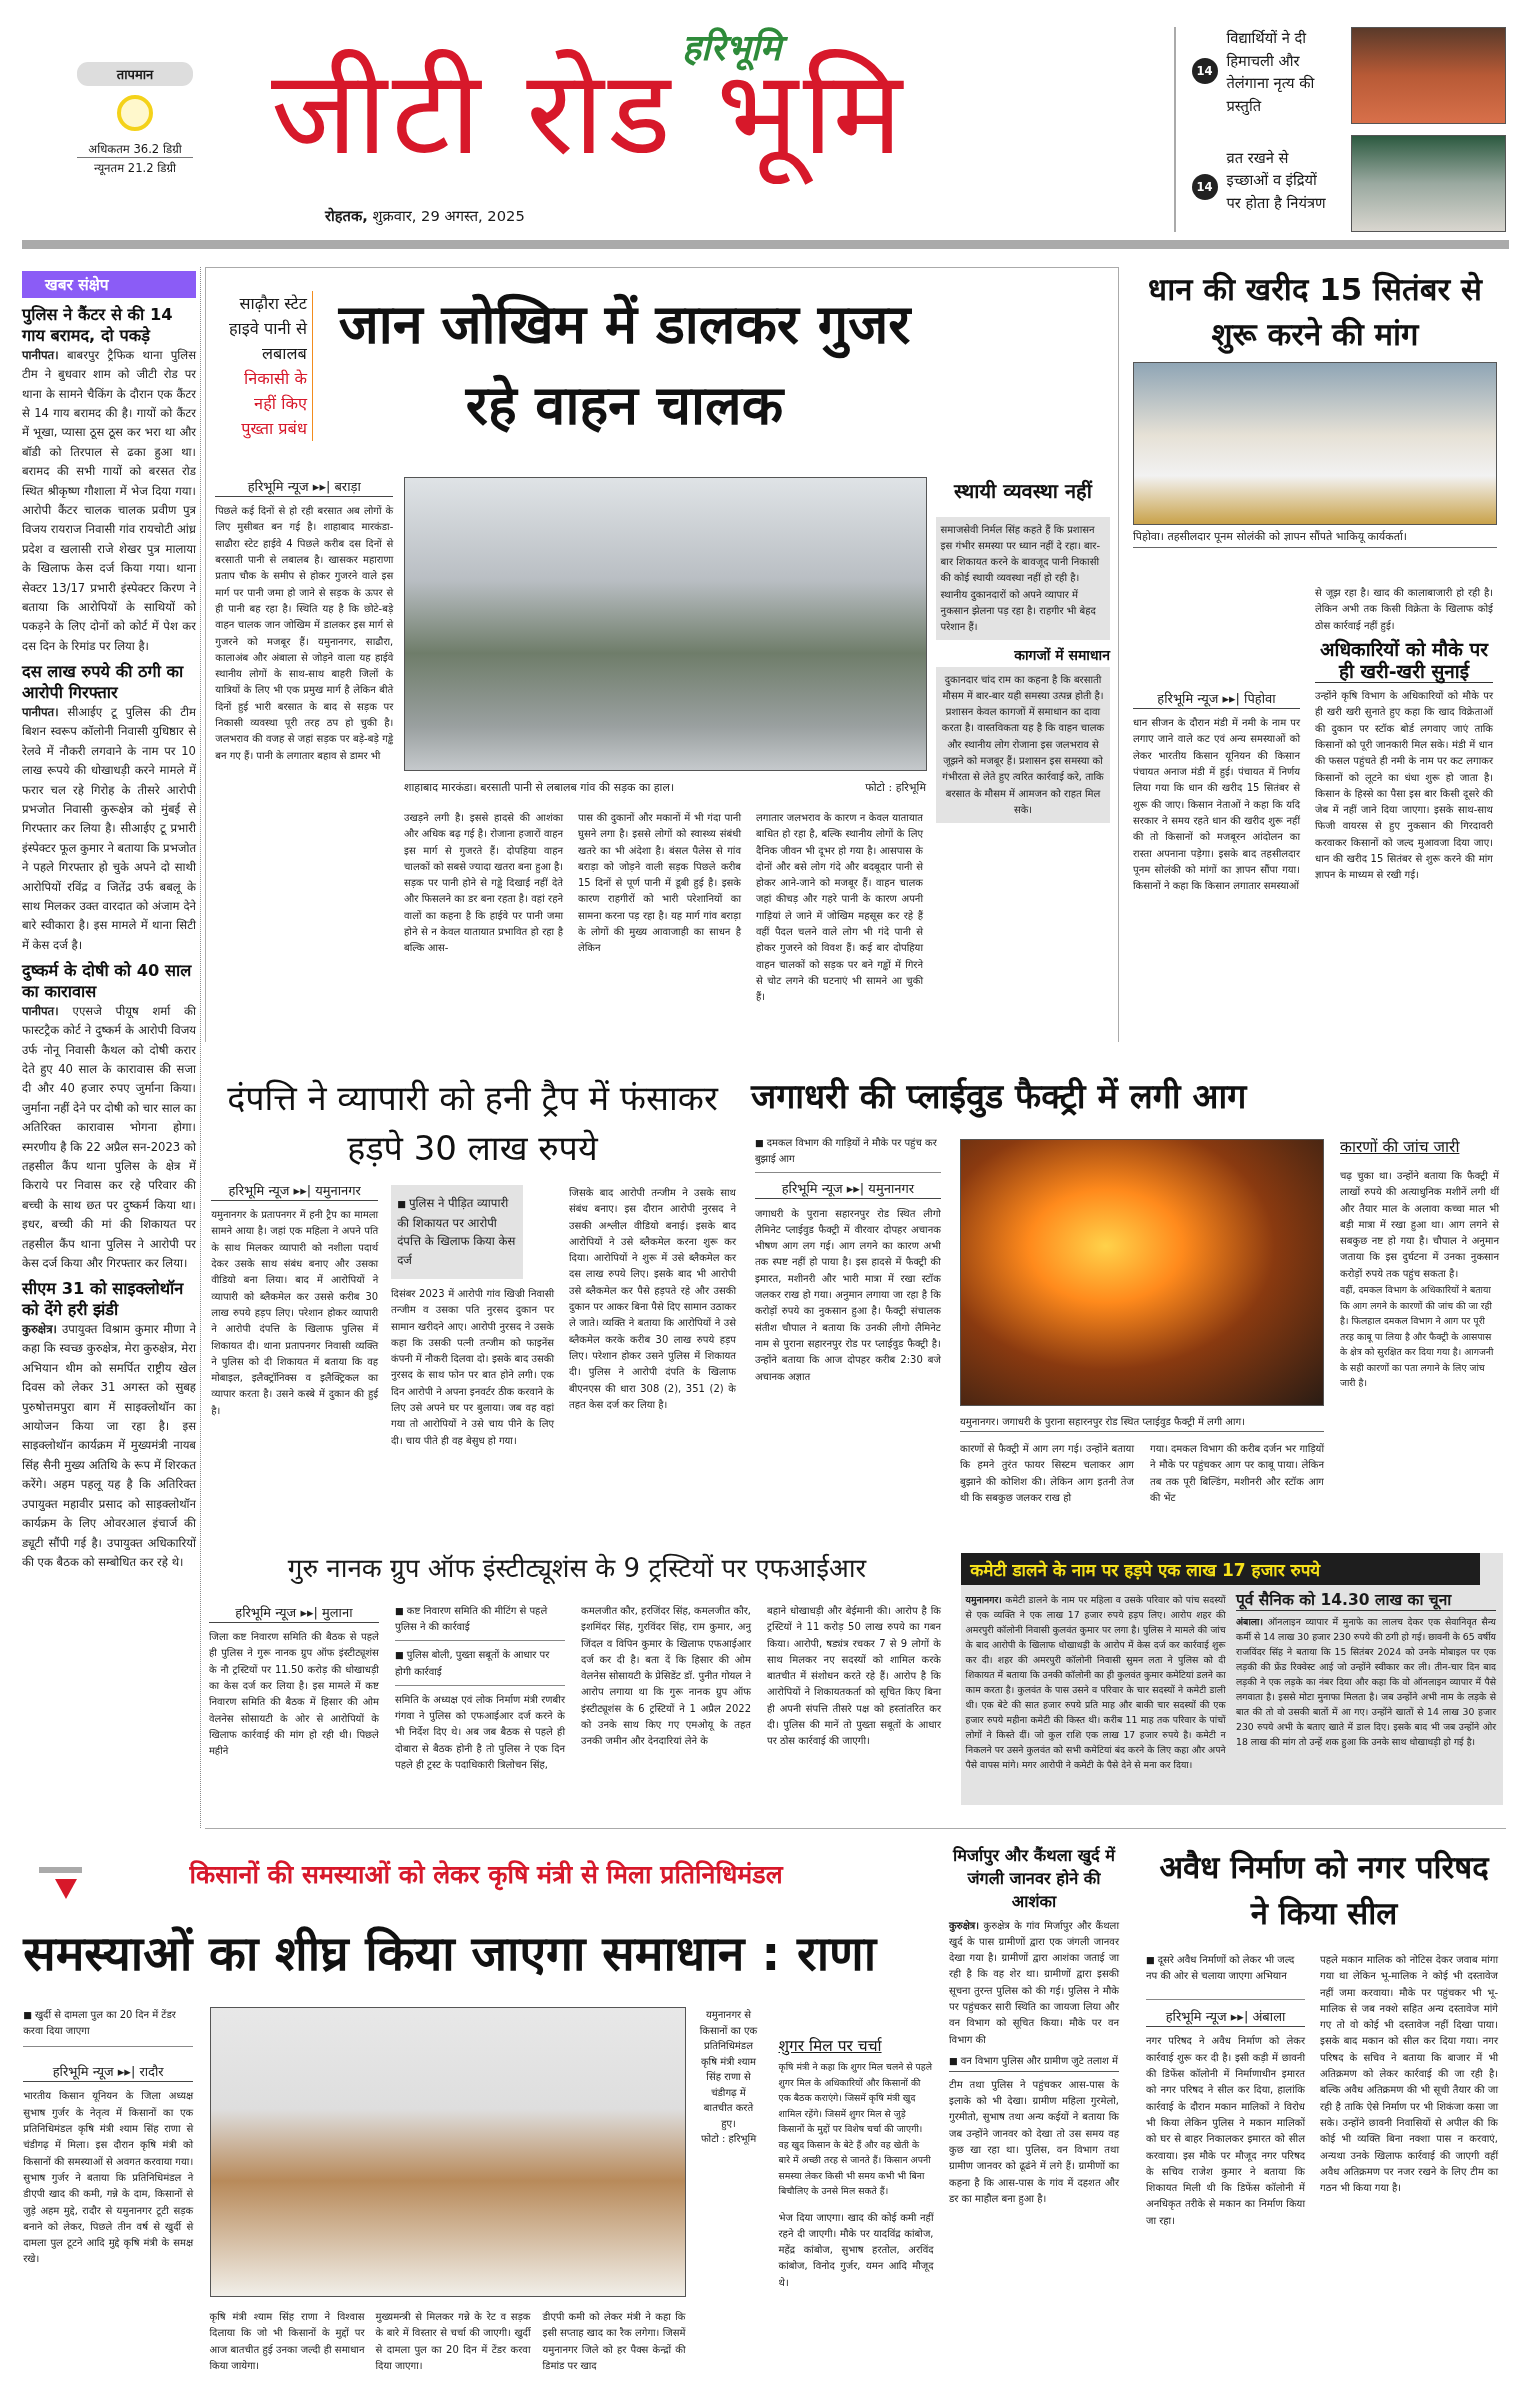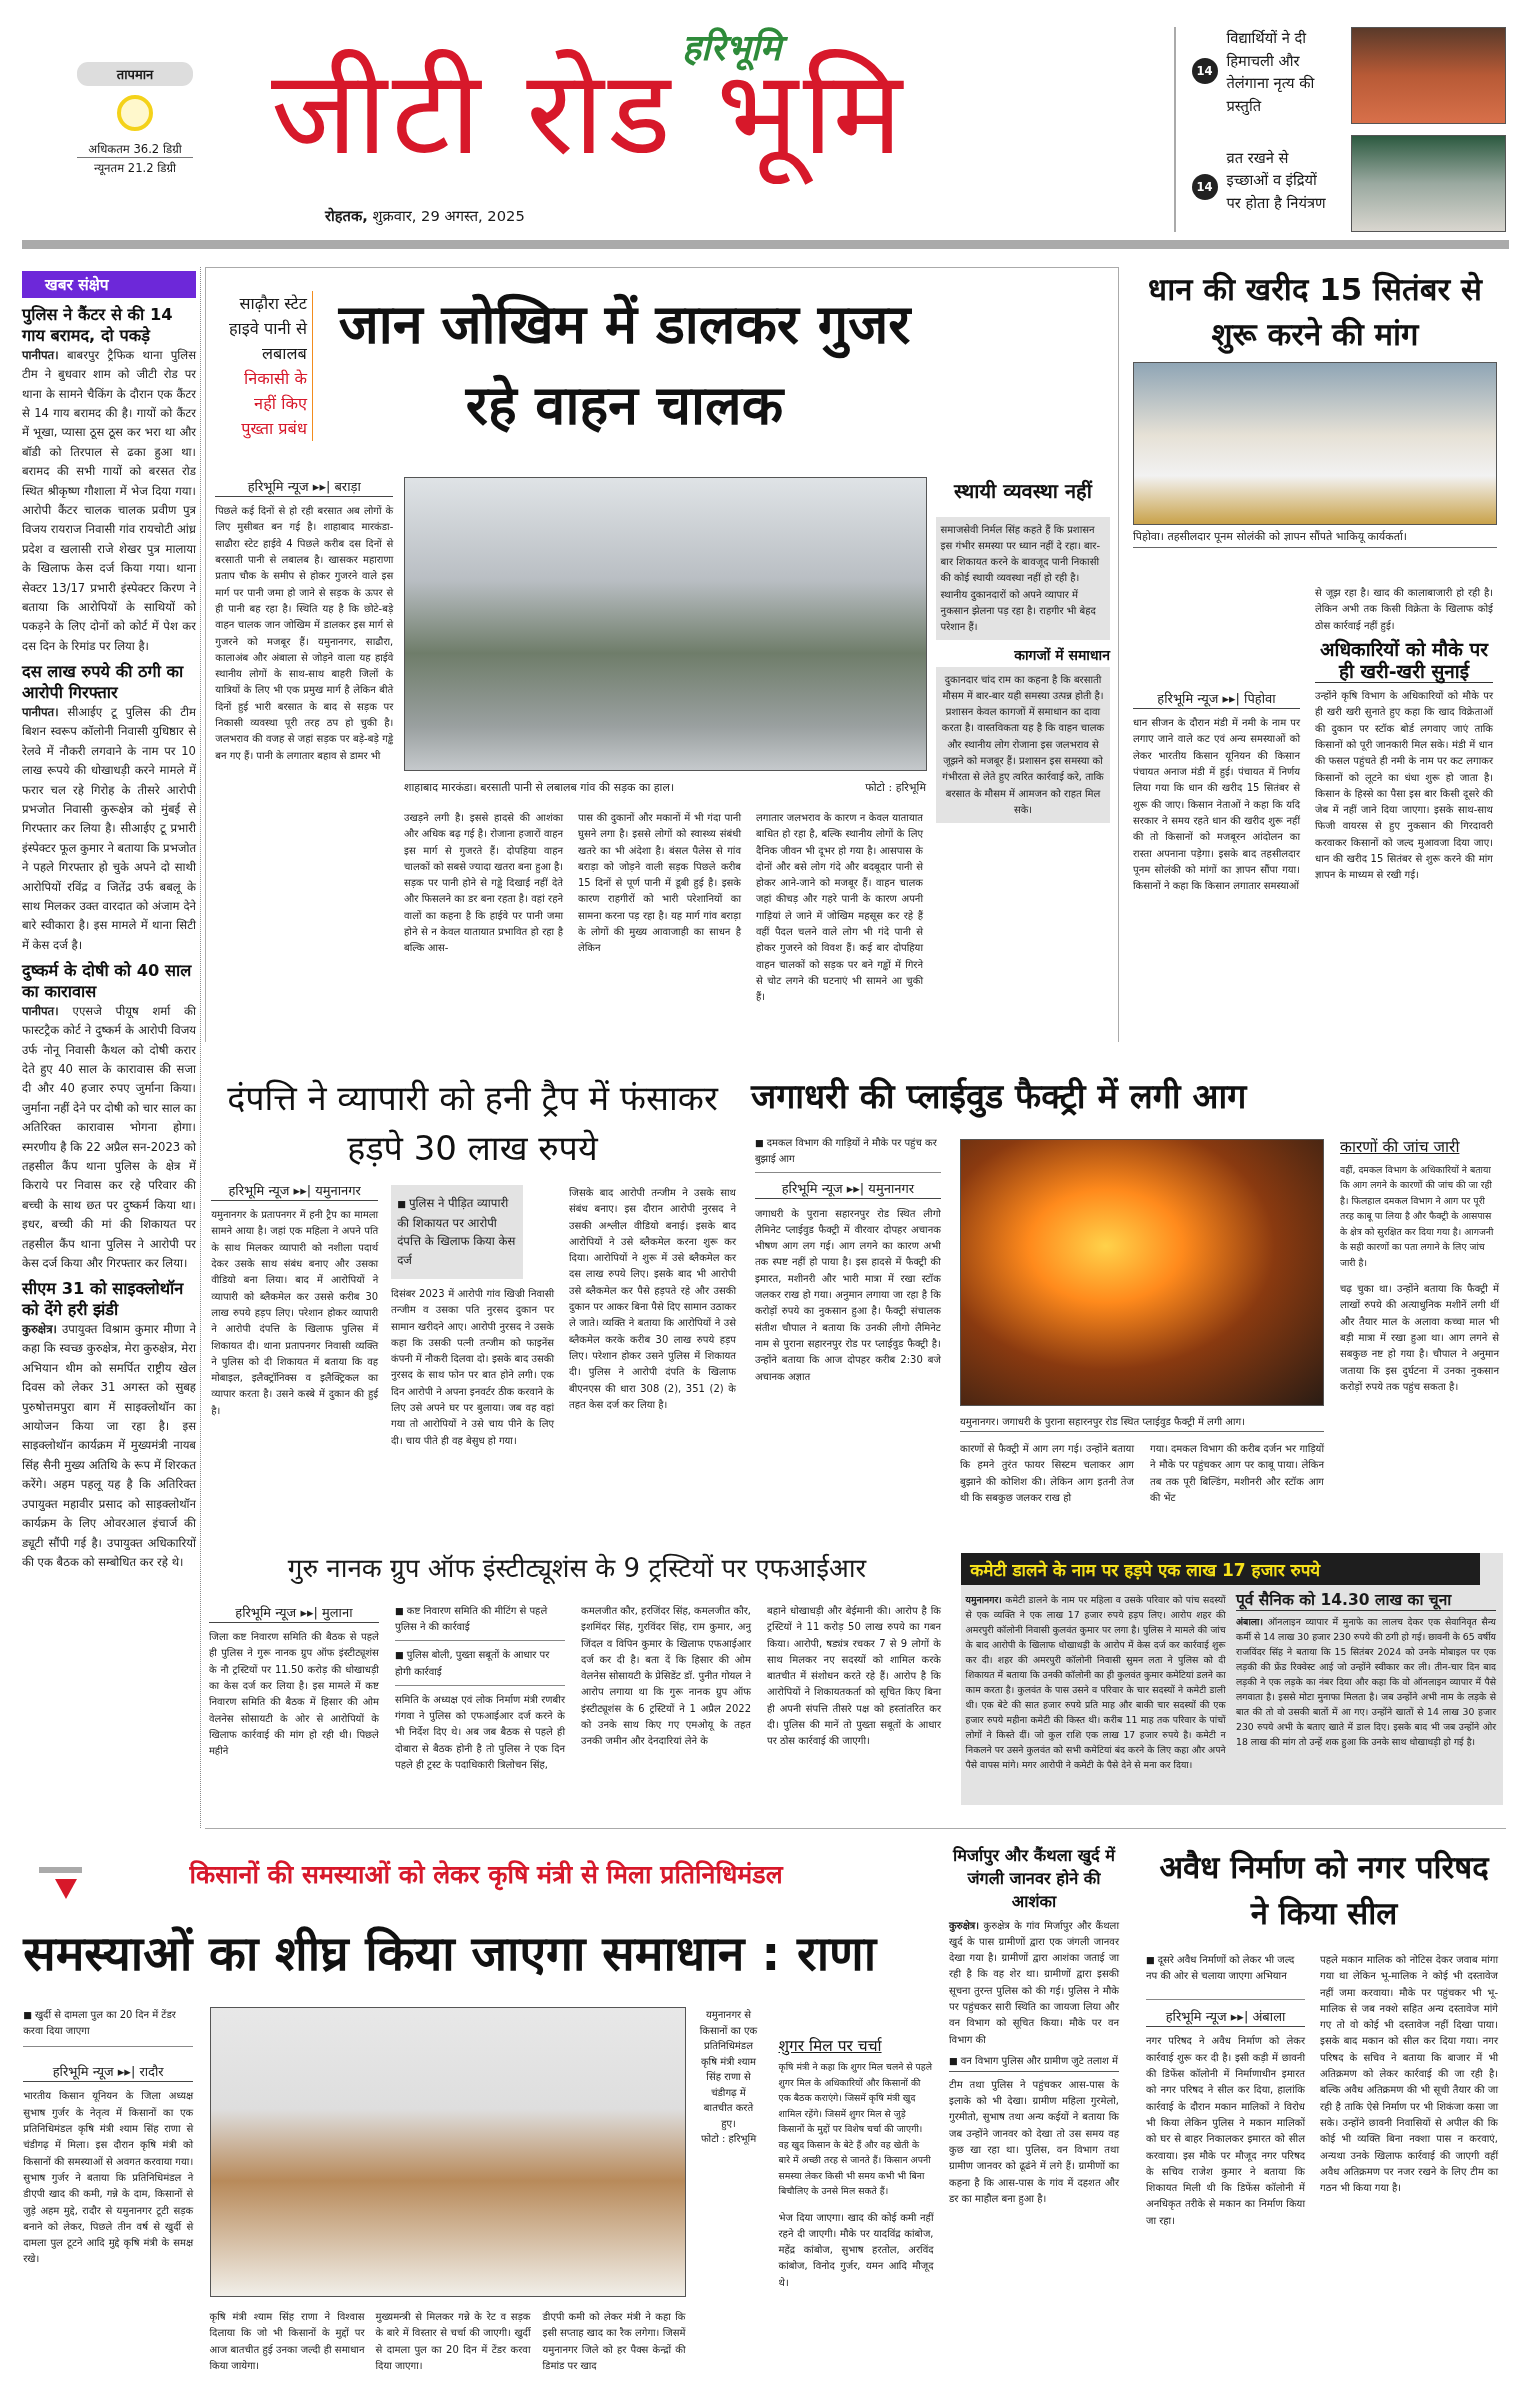--- a/index.html
+++ b/index.html
@@ -41,21 +41,21 @@
   <div class="abs" style="left:15.5px;top:108px;width:310px;height:97px">
     <span class="abs" style="left:0;top:39px;width:26px;height:26px;border-radius:50%;background:#222;color:#fff;font-weight:bold;font-size:11.6px;text-align:center;line-height:26px">14</span>
     <span class="abs" style="left:35px;top:11.6px;width:101px;font-size:14.7px;line-height:22.5px">व्रत रखने से इच्छाओं व इंद्रियों पर होता है नियंत्रण</span>
     <div class="abs photo" style="left:159px;top:0;width:155px;height:97px;background:linear-gradient(180deg,#2c5a40 0%,#9aa9a0 50%,#d9d6cf 100%)"></div>
   </div>
 </div>
 
 <div class="abs" style="left:22px;top:240px;width:1487px;height:9.3px;background:#aaa"></div>
 
 <div class="abs" style="left:22px;top:271px;width:174px">
-  <div style="background:#6d28d9;color:#fff;font-weight:bold;font-size:15.5px;padding:2.3px 23px;margin-bottom:6.2px">खबर संक्षेप</div>
+  <div style="background:#8b5cf6;color:#fff;font-weight:bold;font-size:15.5px;padding:2.3px 23px;margin-bottom:6.2px">खबर संक्षेप</div>
   <div>
     <div class="hd" style="font-size:16.3px;line-height:21px">पुलिस ने कैंटर से की 14 गाय बरामद, दो पकड़े</div>
     <div class="txt"><b>पानीपत।</b> <span>बाबरपुर ट्रैफिक थाना पुलिस टीम ने बुधवार शाम को जीटी रोड पर थाना के सामने चैकिंग के दौरान एक कैंटर से 14 गाय बरामद की है। गायों को कैंटर में भूखा, प्यासा ठूस ठूस कर भरा था और बॉडी को तिरपाल से ढका हुआ था। बरामद की सभी गायों को बरसत रोड स्थित श्रीकृष्ण गौशाला में भेज दिया गया। आरोपी कैंटर चालक चालक प्रवीण पुत्र विजय रायराज निवासी गांव रायचोटी आंध्र प्रदेश व खलासी राजे शेखर पुत्र मालाया के खिलाफ केस दर्ज किया गया। थाना सेक्टर 13/17 प्रभारी इंस्पेक्टर किरण ने बताया कि आरोपियों के साथियों को पकड़ने के लिए दोनों को कोर्ट में पेश कर दस दिन के रिमांड पर लिया है।</span></div>
   </div>
   <div style="margin-top:4.6px">
     <div class="hd" style="font-size:16.3px;line-height:21px">दस लाख रुपये की ठगी का आरोपी गिरफ्तार</div>
     <div class="txt"><b>पानीपत।</b> <span>सीआईए टू पुलिस की टीम बिशन स्वरूप कॉलोनी निवासी युधिष्ठार से रेलवे में नौकरी लगवाने के नाम पर 10 लाख रूपये की धोखाधड़ी करने मामले में फरार चल रहे गिरोह के तीसरे आरोपी प्रभजोत निवासी कुरूक्षेत्र को मुंबई से गिरफ्तार कर लिया है। सीआईए टू प्रभारी इंस्पेक्टर फूल कुमार ने बताया कि प्रभजोत ने पहले गिरफ्तार हो चुके अपने दो साथी आरोपियों रविंद्र व जितेंद्र उर्फ बबलू के साथ मिलकर उक्त वारदात को अंजाम देने बारे स्वीकारा है। इस मामले में थाना सिटी में केस दर्ज है।</span></div>
   </div>
   <div style="margin-top:4.6px">
     <div class="hd" style="font-size:16.3px;line-height:21px">दुष्कर्म के दोषी को 40 साल का कारावास</div>
@@ -127,22 +127,22 @@
     <div class="bullet" style="font-size:10px;line-height:16.3px;border-bottom:1.5px solid #888;padding-bottom:4.6px;margin-bottom:6.2px">दमकल विभाग की गाड़ियों ने मौके पर पहुंच कर बुझाई आग</div>
     <div class="dateline">हरिभूमि न्यूज ▸▸| यमुनानगर</div>
     <div class="txt sm">जगाधरी के पुराना सहारनपुर रोड स्थित लीगो लैमिनेट प्लाईवुड फैक्ट्री में वीरवार दोपहर अचानक भीषण आग लग गई। आग लगने का कारण अभी तक स्पष्ट नहीं हो पाया है। इस हादसे में फैक्ट्री की इमारत, मशीनरी और भारी मात्रा में रखा स्टॉक जलकर राख हो गया। अनुमान लगाया जा रहा है कि करोड़ों रुपये का नुकसान हुआ है। फैक्ट्री संचालक संतीश चौपाल ने बताया कि उनकी लीगो लैमिनेट नाम से पुराना सहारनपुर रोड पर प्लाईवुड फैक्ट्री है। उन्होंने बताया कि आज दोपहर करीब 2:30 बजे अचानक अज्ञात</div>
   </div>
   <div class="abs photo" style="left:209px;top:66px;width:364px;height:267px;background:radial-gradient(ellipse at 40% 40%,#ffd24a 0%,#ff8a1c 25%,#8a3a10 55%,#2a1c14 100%)"></div>
   <div class="abs caption" style="left:209px;top:341px;width:364px;font-size:10px;border-bottom:1.5px solid #666;padding-bottom:3.1px">यमुनानगर। जगाधरी के पुराना सहारनपुर रोड स्थित प्लाईवुड फैक्ट्री में लगी आग।</div>
   <div class="abs txt sm" style="left:209px;top:368px;width:174px">कारणों से फैक्ट्री में आग लग गई। उन्होंने बताया कि हमने तुरंत फायर सिस्टम चलाकर आग बुझाने की कोशिश की। लेकिन आग इतनी तेज थी कि सबकुछ जलकर राख हो</div>
   <div class="abs txt sm" style="left:399px;top:368px;width:174px">गया। दमकल विभाग की करीब दर्जन भर गाड़ियों ने मौके पर पहुंचकर आग पर काबू पाया। लेकिन तब तक पूरी बिल्डिंग, मशीनरी और स्टॉक आग की भेंट</div>
   <div class="abs" style="left:589px;top:62px;width:159px">
     <div style="font-size:15.5px;text-decoration:underline;margin-bottom:4.6px">कारणों की जांच जारी</div>
+    <div class="txt sm" style="margin-top:11px">चढ़ चुका था। उन्होंने बताया कि फैक्ट्री में लाखों रुपये की अत्याधुनिक मशीनें लगी थीं और तैयार माल के अलावा कच्चा माल भी बड़ी मात्रा में रखा हुआ था। आग लगने से सबकुछ नष्ट हो गया है। चौपाल ने अनुमान जताया कि इस दुर्घटना में उनका नुकसान करोड़ों रुपये तक पहुंच सकता है।</div>
     <div class="txt sm" style="font-size:9.3px;line-height:15.5px;text-align:left">वहीं, दमकल विभाग के अधिकारियों ने बताया कि आग लगने के कारणों की जांच की जा रही है। फिलहाल दमकल विभाग ने आग पर पूरी तरह काबू पा लिया है और फैक्ट्री के आसपास के क्षेत्र को सुरक्षित कर दिया गया है। आगजनी के सही कारणों का पता लगाने के लिए जांच जारी है।</div>
-    <div class="txt sm" style="margin-top:11px">चढ़ चुका था। उन्होंने बताया कि फैक्ट्री में लाखों रुपये की अत्याधुनिक मशीनें लगी थीं और तैयार माल के अलावा कच्चा माल भी बड़ी मात्रा में रखा हुआ था। आग लगने से सबकुछ नष्ट हो गया है। चौपाल ने अनुमान जताया कि इस दुर्घटना में उनका नुकसान करोड़ों रुपये तक पहुंच सकता है।</div>
   </div>
 </div>
 
 <div class="abs" style="left:205px;top:1549px;width:744px">
   <div style="font-size:26px;line-height:39px;text-align:center">गुरु नानक ग्रुप ऑफ इंस्टीट्यूशंस के 9 ट्रस्टियों पर एफआईआर</div>
   <div class="abs" style="left:3.9px;top:54px;width:170px">
     <div class="dateline">हरिभूमि न्यूज ▸▸| मुलाना</div>
     <div class="txt sm">जिला कष्ट निवारण समिति की बैठक से पहले ही पुलिस ने गुरू नानक ग्रुप ऑफ इंस्टीट्यूशंस के नौ ट्रस्टियों पर 11.50 करोड़ की धोखाधड़ी का केस दर्ज कर लिया है। इस मामले में कष्ट निवारण समिति की बैठक में हिसार की ओम वेलनेस सोसायटी के ओर से आरोपियों के खिलाफ कार्रवाई की मांग हो रही थी। पिछले महीने</div>
   </div>
   <div class="abs" style="left:190px;top:54px;width:170px">

